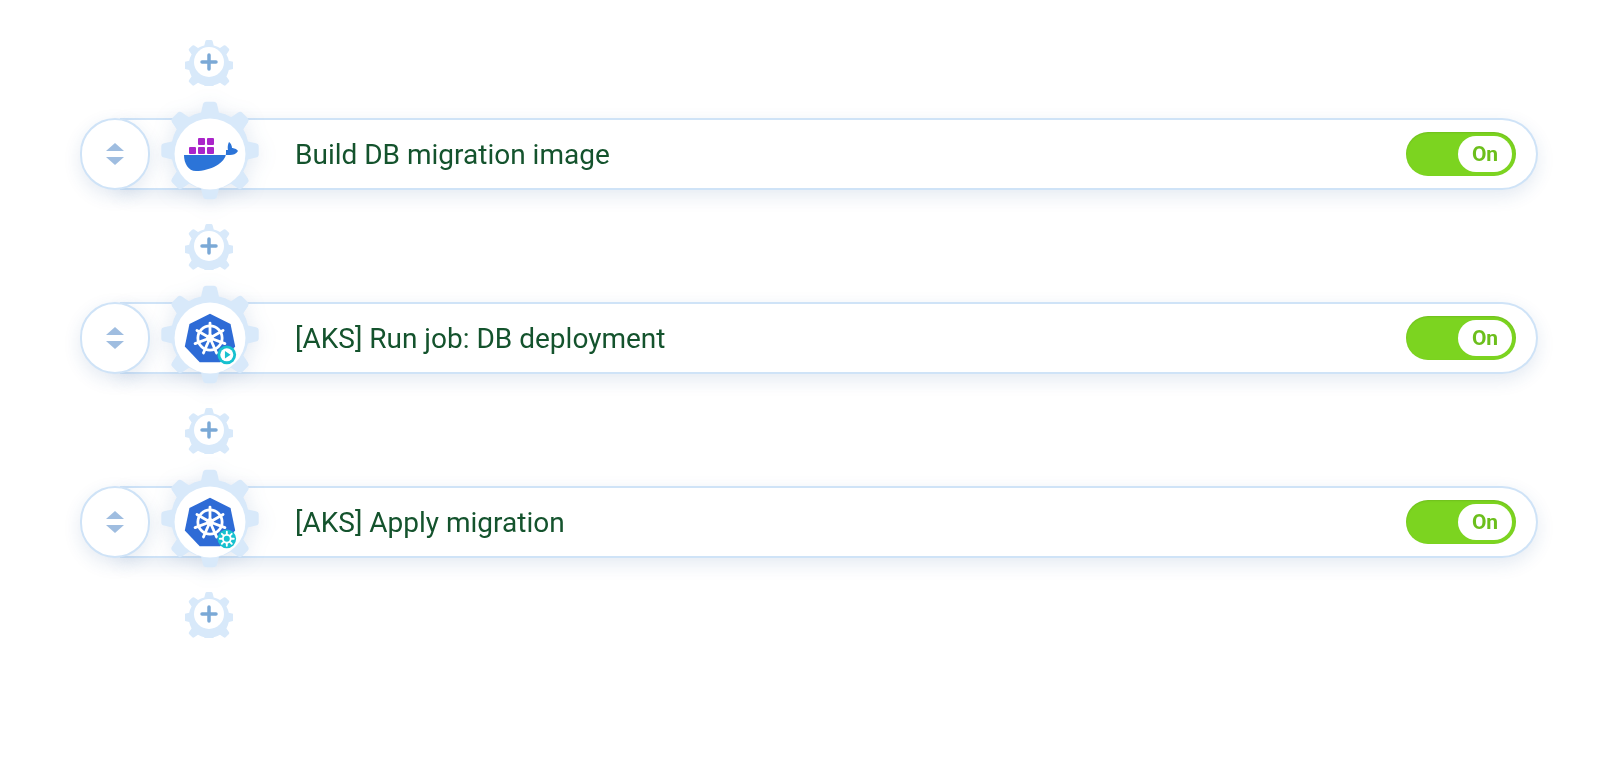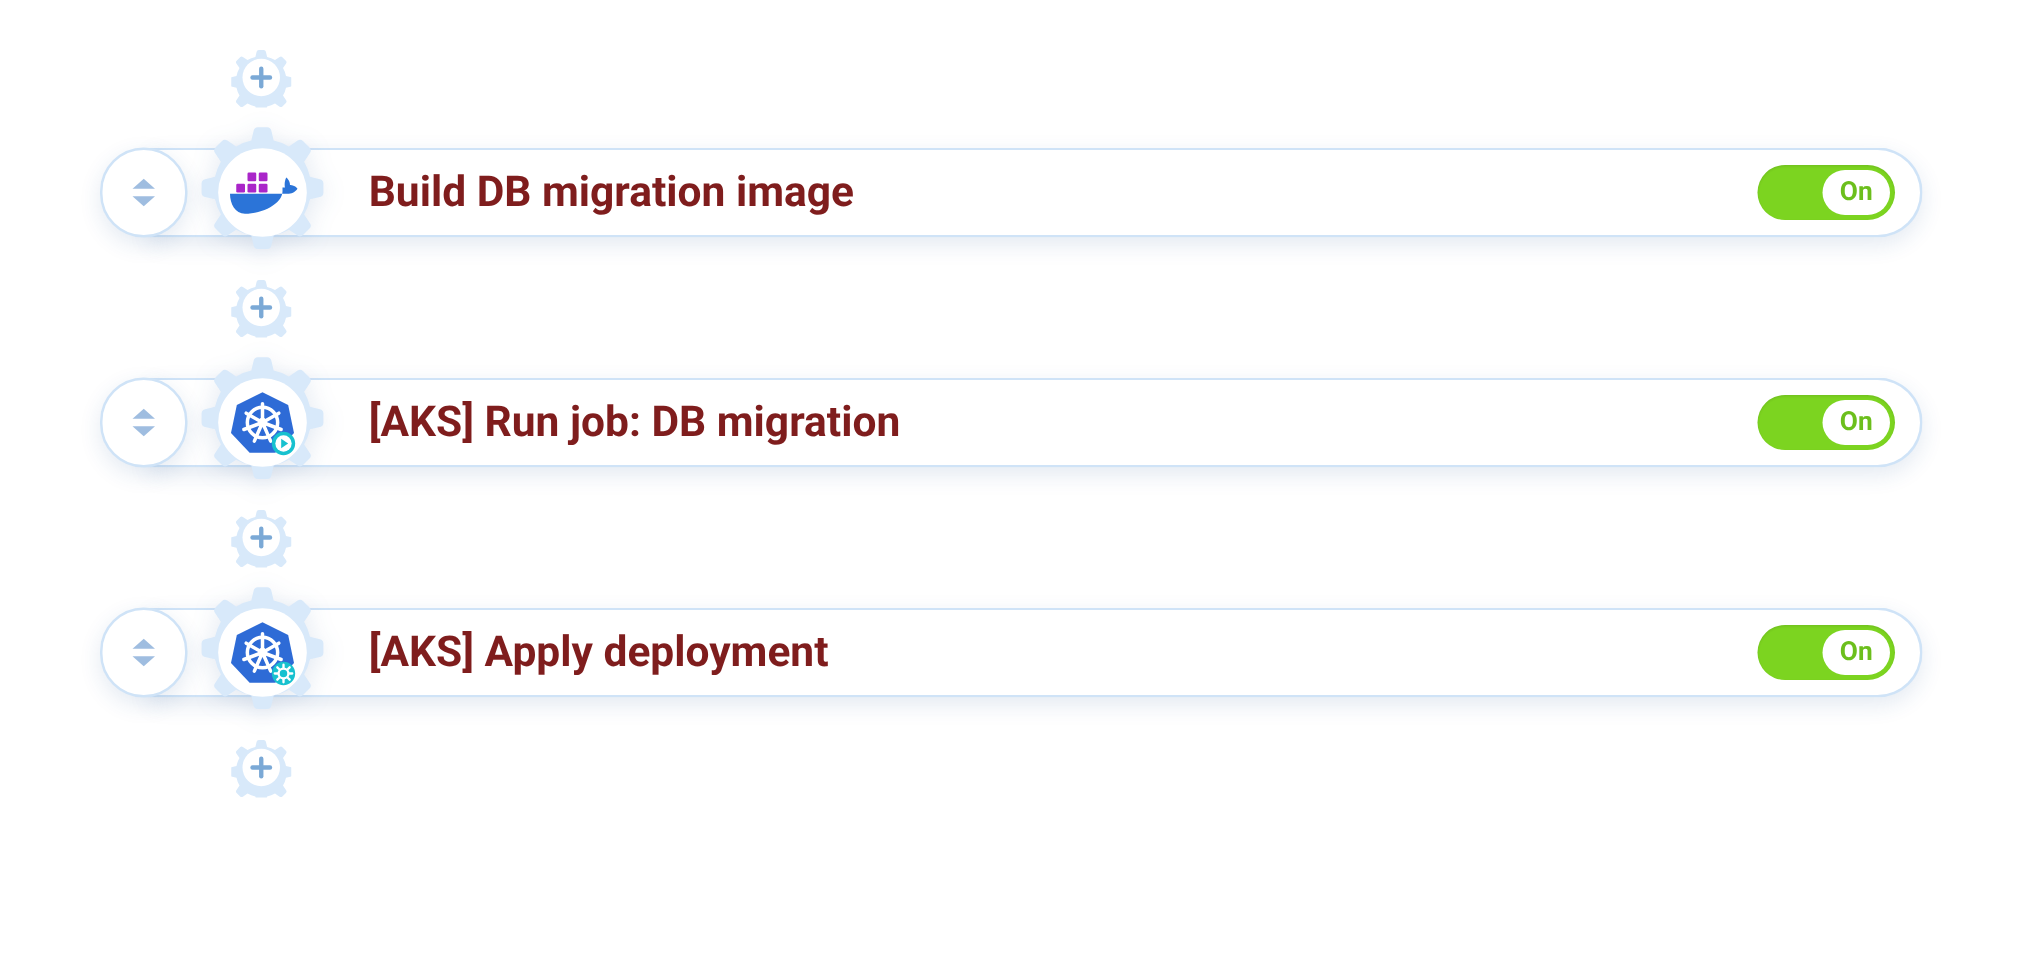--- a/index.html
+++ b/index.html
@@ -76,23 +76,23 @@
     border-radius: 0 36px 36px 0;
     box-shadow: 0 6px 18px rgba(30,80,150,0.12);
     display: flex;
     align-items: center;
     padding-left: 175px;
     padding-right: 20px;
     z-index: 1;
     cursor: pointer;
   }
   .step-title {
-    font-size: 34px;
-    font-weight: 700;
-    color: #7f1d1d;
+    font-size: 28px;
+    font-weight: 400;
+    color: #14532d;
     flex: 1;
   }
   .toggle {
     width: 110px;
     height: 44px;
     border-radius: 22px;
     background: #7cd420;
     display: flex;
     align-items: center;
     justify-content: flex-end;
@@ -249,21 +249,21 @@
       <div class="gear-inner-icon">
         <svg width="56" height="56" viewBox="0 0 60 60">
           <use href="#k8s"></use>
           <g transform="translate(38,38)">
               <use href="#badge-play"></use>
             </g>
         </svg>
       </div>
     </div>
     <div class="label-bar">
-      <div class="step-title">[AKS] Run job: DB migration</div>
+      <div class="step-title">[AKS] Run job: DB deployment</div>
       <div class="toggle">
         <div class="toggle-knob">On</div>
       </div>
     </div>
   </div>
 
   <div class="add-step">
     <svg width="48" height="48">
         <use href="#gear-small"></use>
         <use href="#plus"></use>
@@ -283,21 +283,21 @@
       <div class="gear-inner-icon">
         <svg width="56" height="56" viewBox="0 0 60 60">
           <use href="#k8s"></use>
           <g transform="translate(38,38)">
               <use href="#badge-gear"></use>
             </g>
         </svg>
       </div>
     </div>
     <div class="label-bar">
-      <div class="step-title">[AKS] Apply deployment</div>
+      <div class="step-title">[AKS] Apply migration</div>
       <div class="toggle">
         <div class="toggle-knob">On</div>
       </div>
     </div>
   </div>
 
   <div class="add-step">
     <svg width="48" height="48">
         <use href="#gear-small"></use>
         <use href="#plus"></use>

